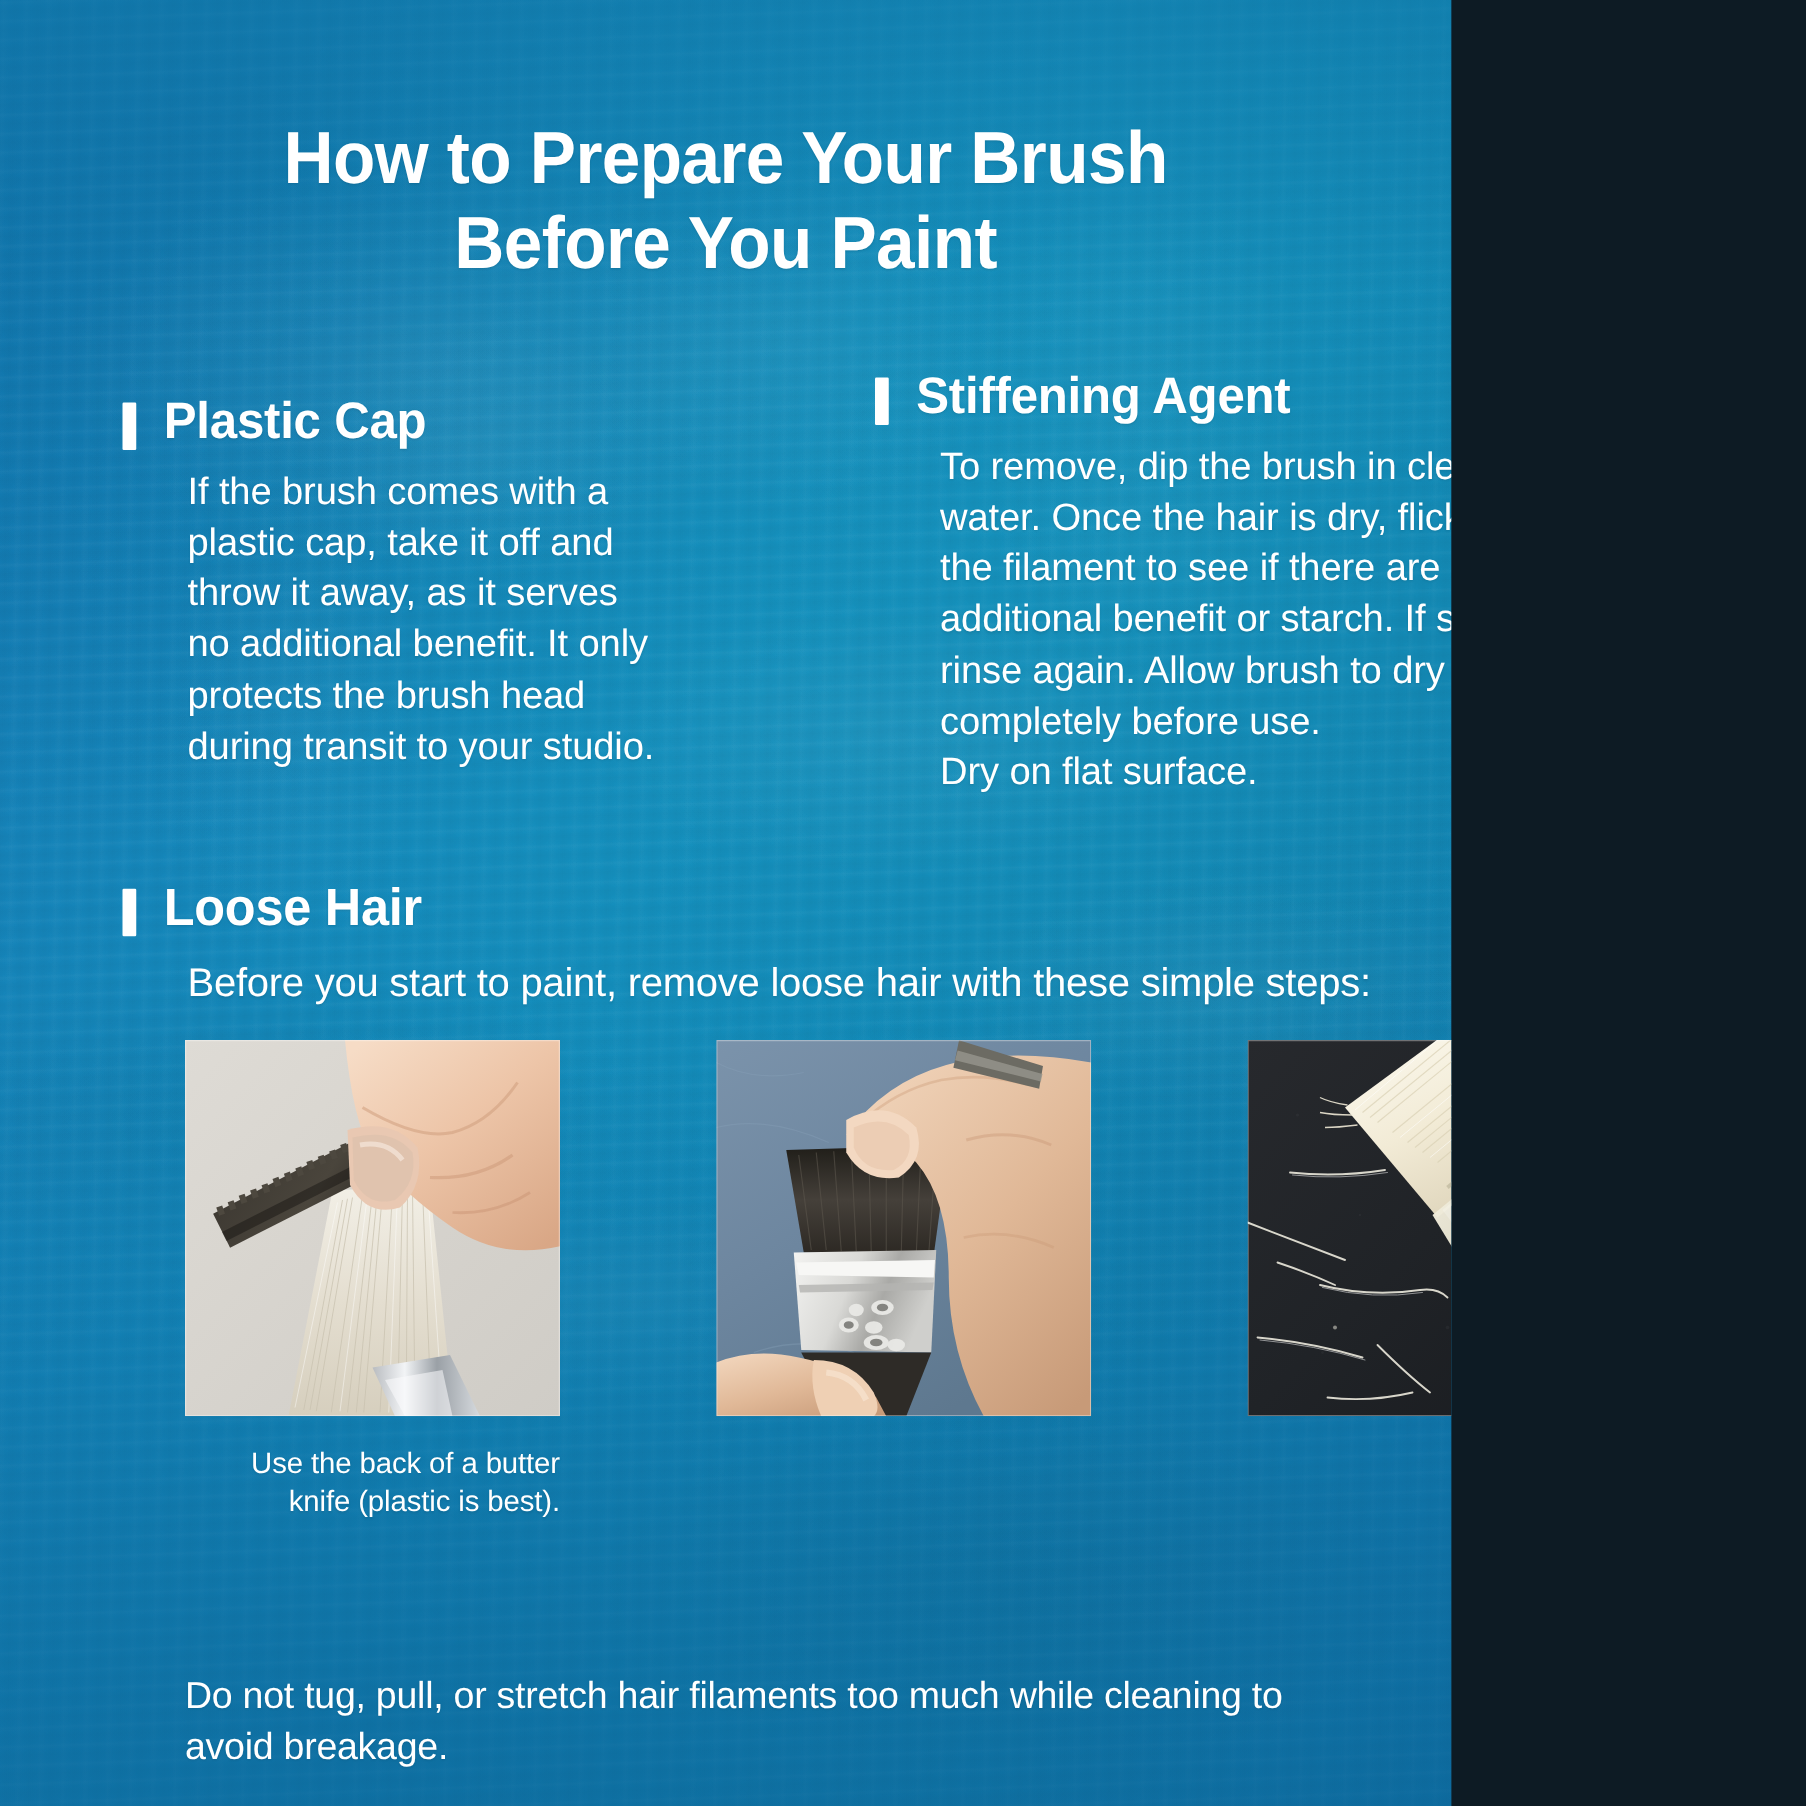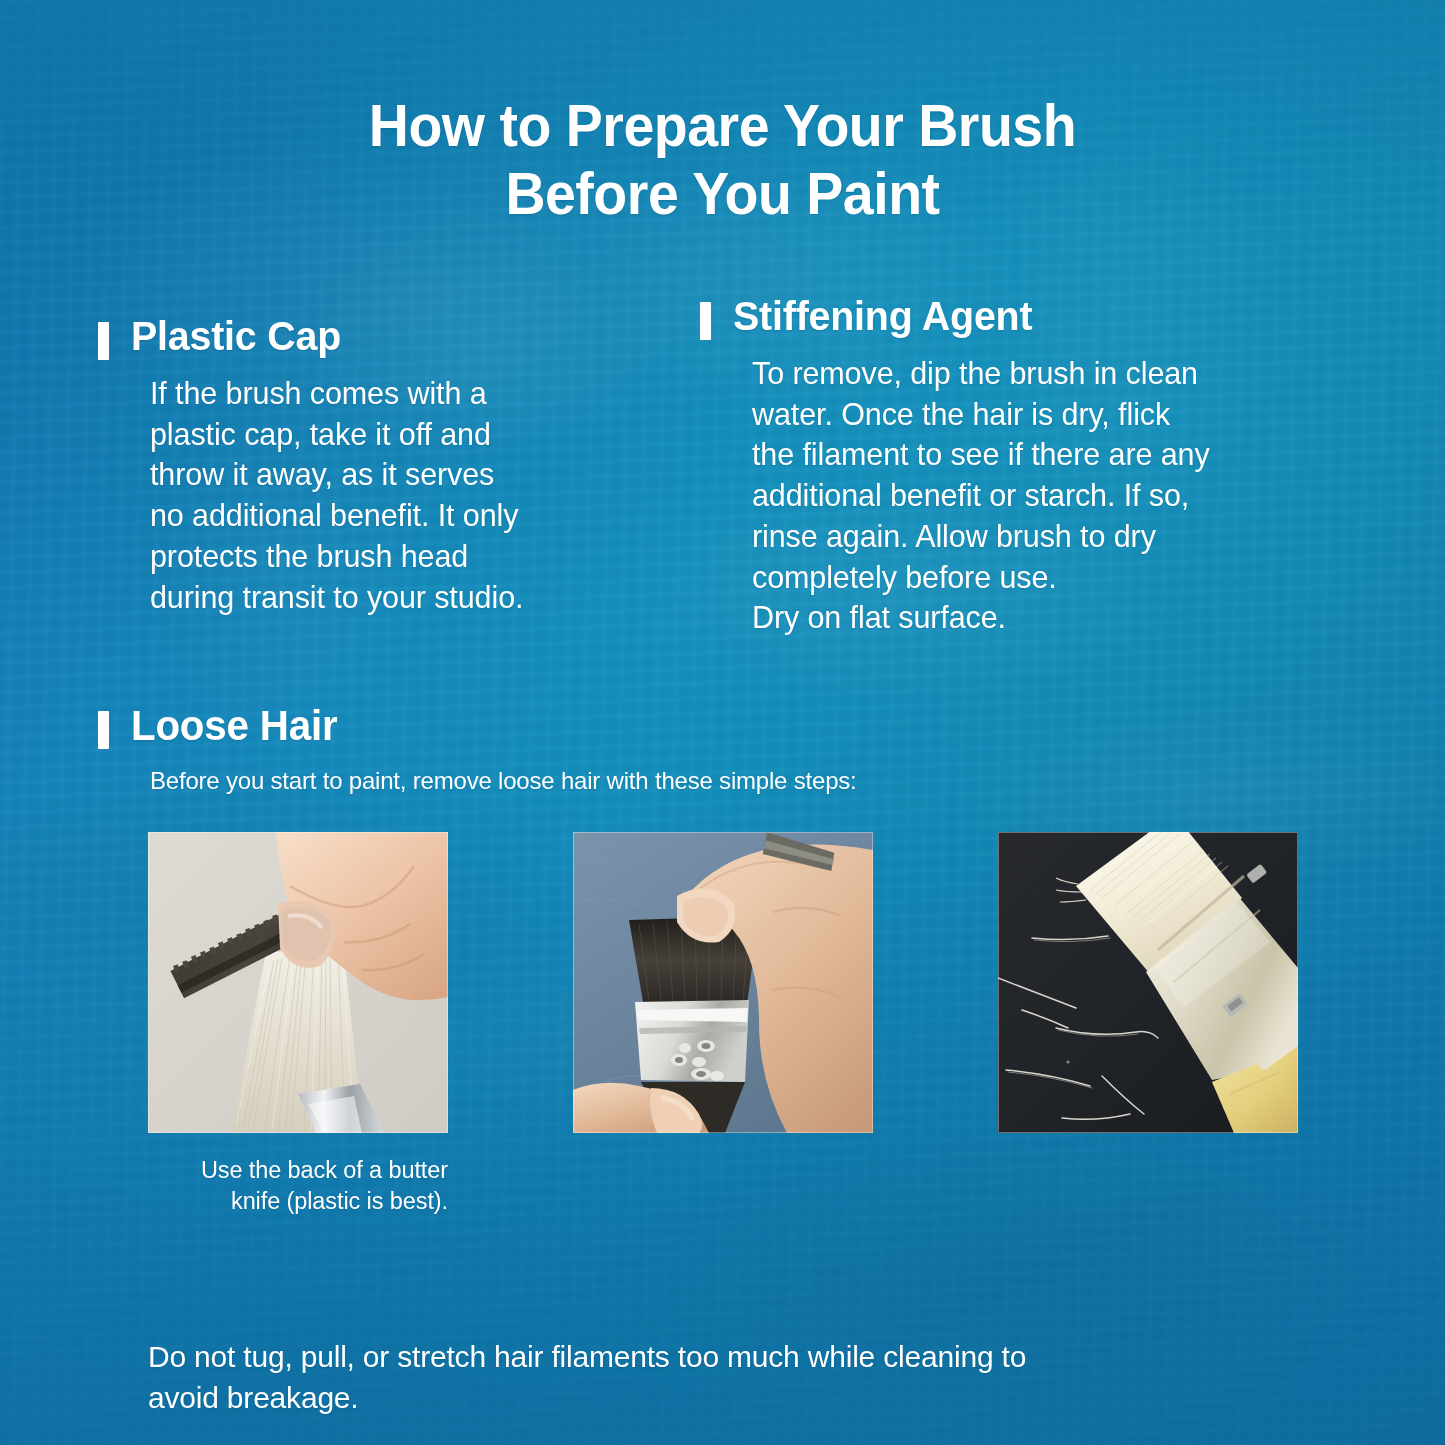--- a/index.html
+++ b/index.html
@@ -2,21 +2,21 @@
 <html><head>
 <meta charset="utf-8">
 <style>
   html, body {
     margin: 0;
     padding: 0;
     background: #0d1b24;
   }
   #poster {
     position: relative;
-    width: 1445px;
+    width: 1161px;
     height: 1445px;
     overflow: hidden;
     font-family: "Liberation Sans", "DejaVu Sans", sans-serif;
     color: #ffffff;
     background: #1684b8;
     box-sizing: border-box;
   }
   
   .bg-layer {
     position: absolute;
@@ -143,21 +143,21 @@
   }
 
   #sec-plastic { left: 98px; top: 296px; width: 540px; margin-top: 20px; }
   #sec-stiff   { left: 700px; top: 296px; width: 630px; }
 
   #sec-loose   { left: 98px; top: 705px; width: 1250px; }
   #sec-loose .sec-title { font-size: 42px; }
   #sec-loose .sec-body {
     margin-left: 52px;
     margin-top: 16px;
-    font-size: 24px;
+    font-size: 32px;
     letter-spacing: -0.2px;
   }
 
   .steps {
     position: absolute;
     left: 148px;
     top: 832px;
     width: 1152px;
     display: flex;
     gap: 125px;

